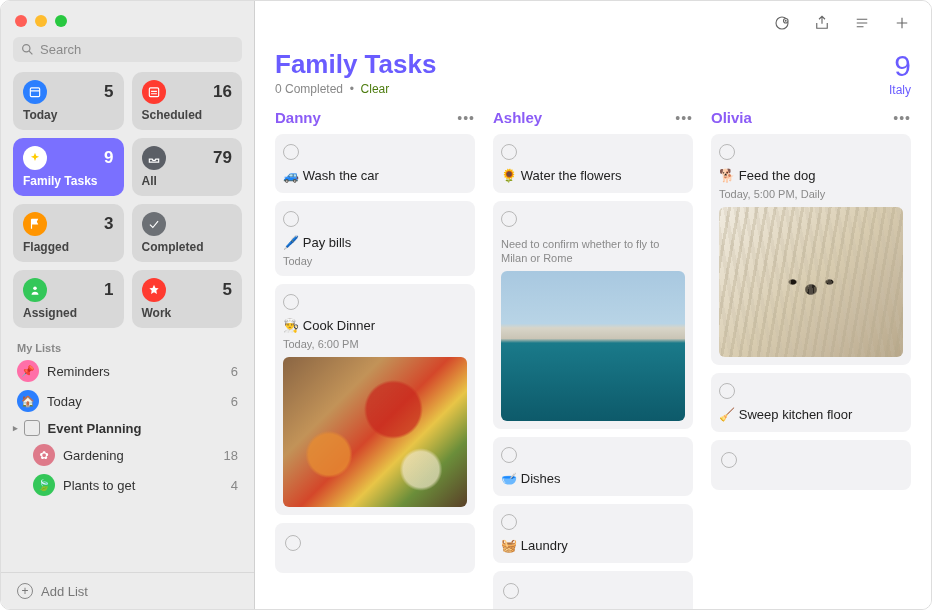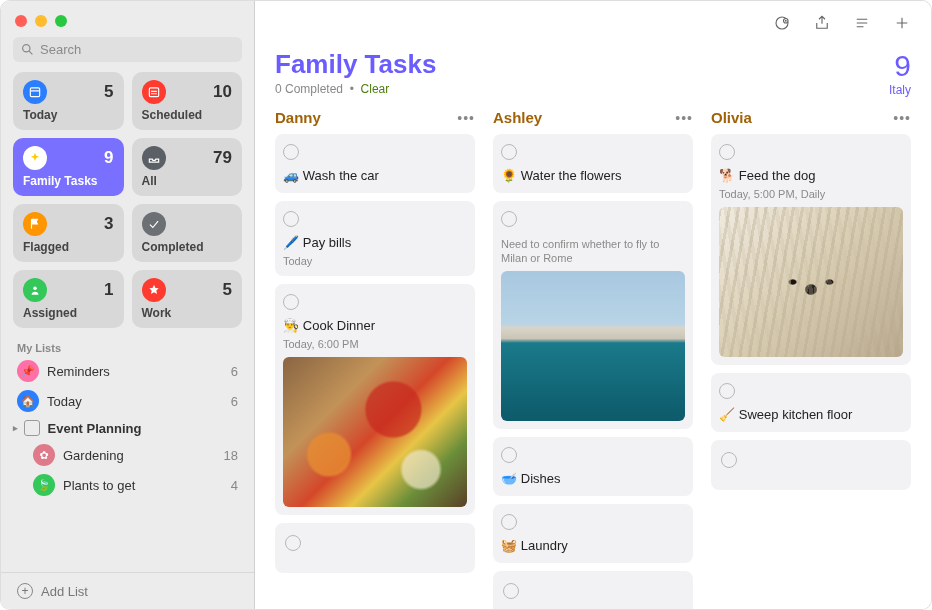--- a/index.html
+++ b/index.html
@@ -36,21 +36,21 @@
 .header { padding: 4px 20px 12px; display: flex; justify-content: space-between; align-items: flex-start; }
 .header-left h1 { font-size: 26px; font-weight: 700; color: #6a5cff; }
 .header-meta { font-size: 12px; color: #888; margin-top: 2px; }
 .header-meta .clear { color: #4d7c0f; cursor: pointer; }
 .header-right { text-align: right; }
 .header-count { font-size: 30px; font-weight: 400; color: #6a5cff; }
 .header-show { font-size: 12px; color: #6a5cff; cursor: pointer; }
 .columns { flex: 1; display: flex; gap: 18px; padding: 0 20px 12px; overflow: auto; }
 .col { width: 200px; flex-shrink: 0; }
 .col-head { display: flex; justify-content: space-between; align-items: center; margin-bottom: 8px; }
-.col-head h3 { font-size: 15px; font-weight: 700; color: #a16207; }
+.col-head h3 { font-size: 15px; font-weight: 700; color: #8b5cf6; }
 .col-more { color: #888; font-size: 14px; cursor: pointer; letter-spacing: 1px; }
 .task { background: #f2f2f4; border-radius: 8px; padding: 8px 8px 8px 8px; margin-bottom: 8px; display: flex; gap: 8px; flex-direction: column; }
 .task-check { width: 16px; height: 16px; border: 1.5px solid #b8b8b8; border-radius: 50%; flex-shrink: 0; margin-top: 2px; cursor: pointer; }
 .task-body { flex: 1; font-size: 13px; color: #222; min-width: 0; }
 .task-title { line-height: 1.3; }
 .task-note { font-size: 11px; color: #8a8a8a; margin-top: 2px; line-height: 1.3; }
 .task-img { width: 100%; height: 150px; border-radius: 6px; margin-top: 6px; background-size: cover; background-position: center; }
 .task.empty { padding: 10px; }
 .task.empty .task-body { min-height: 4px; }
 
@@ -92,21 +92,21 @@
       </div>
       <div class="smart">
     <div class="smart-top">
       <div class="smart-icon" style="background:#ff3b30">
             <svg width="14" height="14" viewBox="0 0 24 24" fill="#fff" stroke="#fff" stroke-width="2">
               <rect x="4" y="5" width="16" height="15" rx="2" fill="none"></rect>
               <line x1="7" y1="11" x2="17" y2="11"></line>
               <line x1="7" y1="15" x2="17" y2="15"></line>
             </svg>
           </div>
-      <div class="smart-count">10</div>
+      <div class="smart-count">16</div>
     </div>
     <div class="smart-label">Scheduled</div>
       </div>
       <div class="smart active">
     <div class="smart-top">
       <div class="smart-icon" style="background:#fff">
             <svg width="14" height="14" viewBox="0 0 24 24" fill="#ffcc00" stroke="#ffcc00" stroke-width="2">
               <path d="M12 3l2 5 5 2-5 2-2 5-2-5-5-2 5-2z" stroke="none"></path>
             </svg>
           </div>

